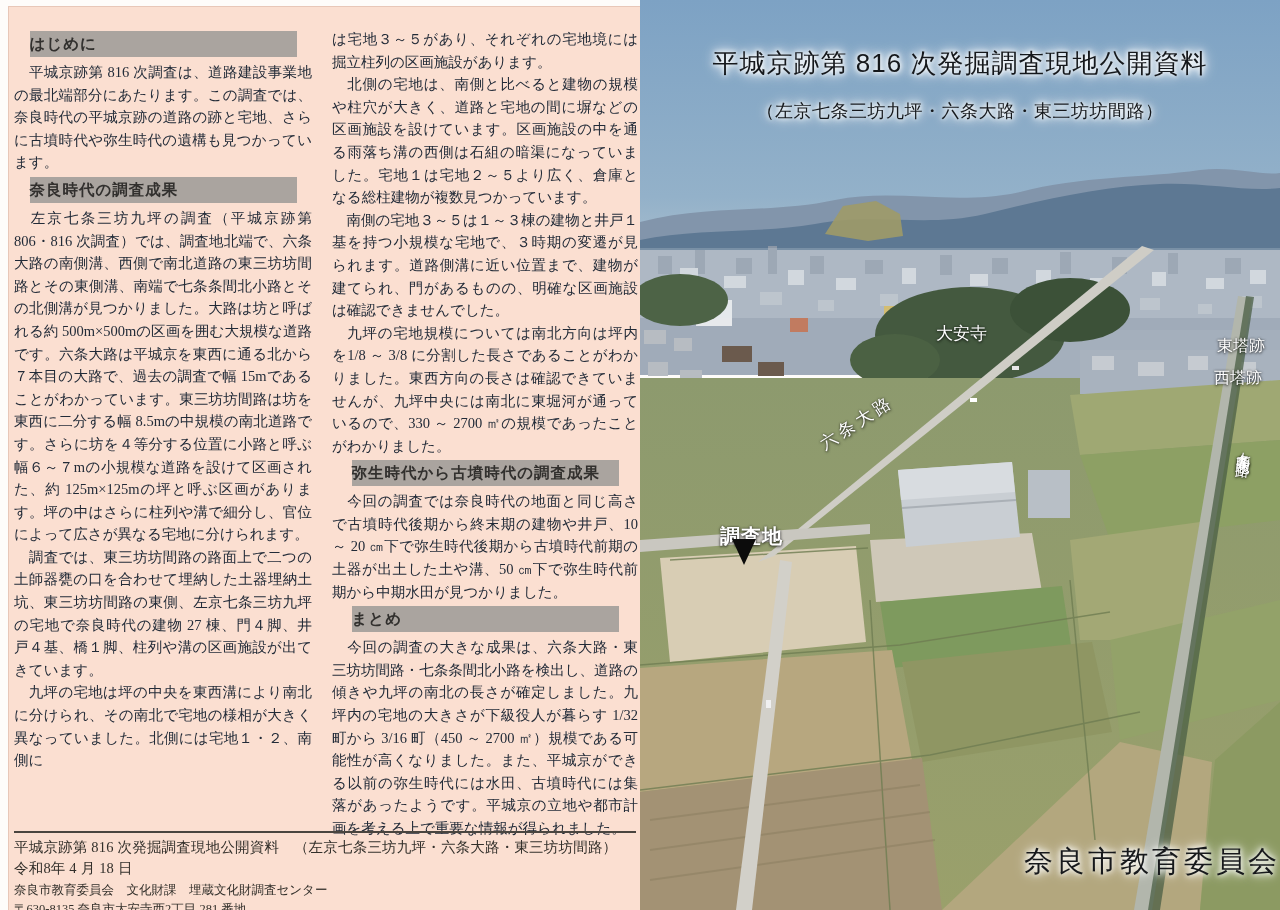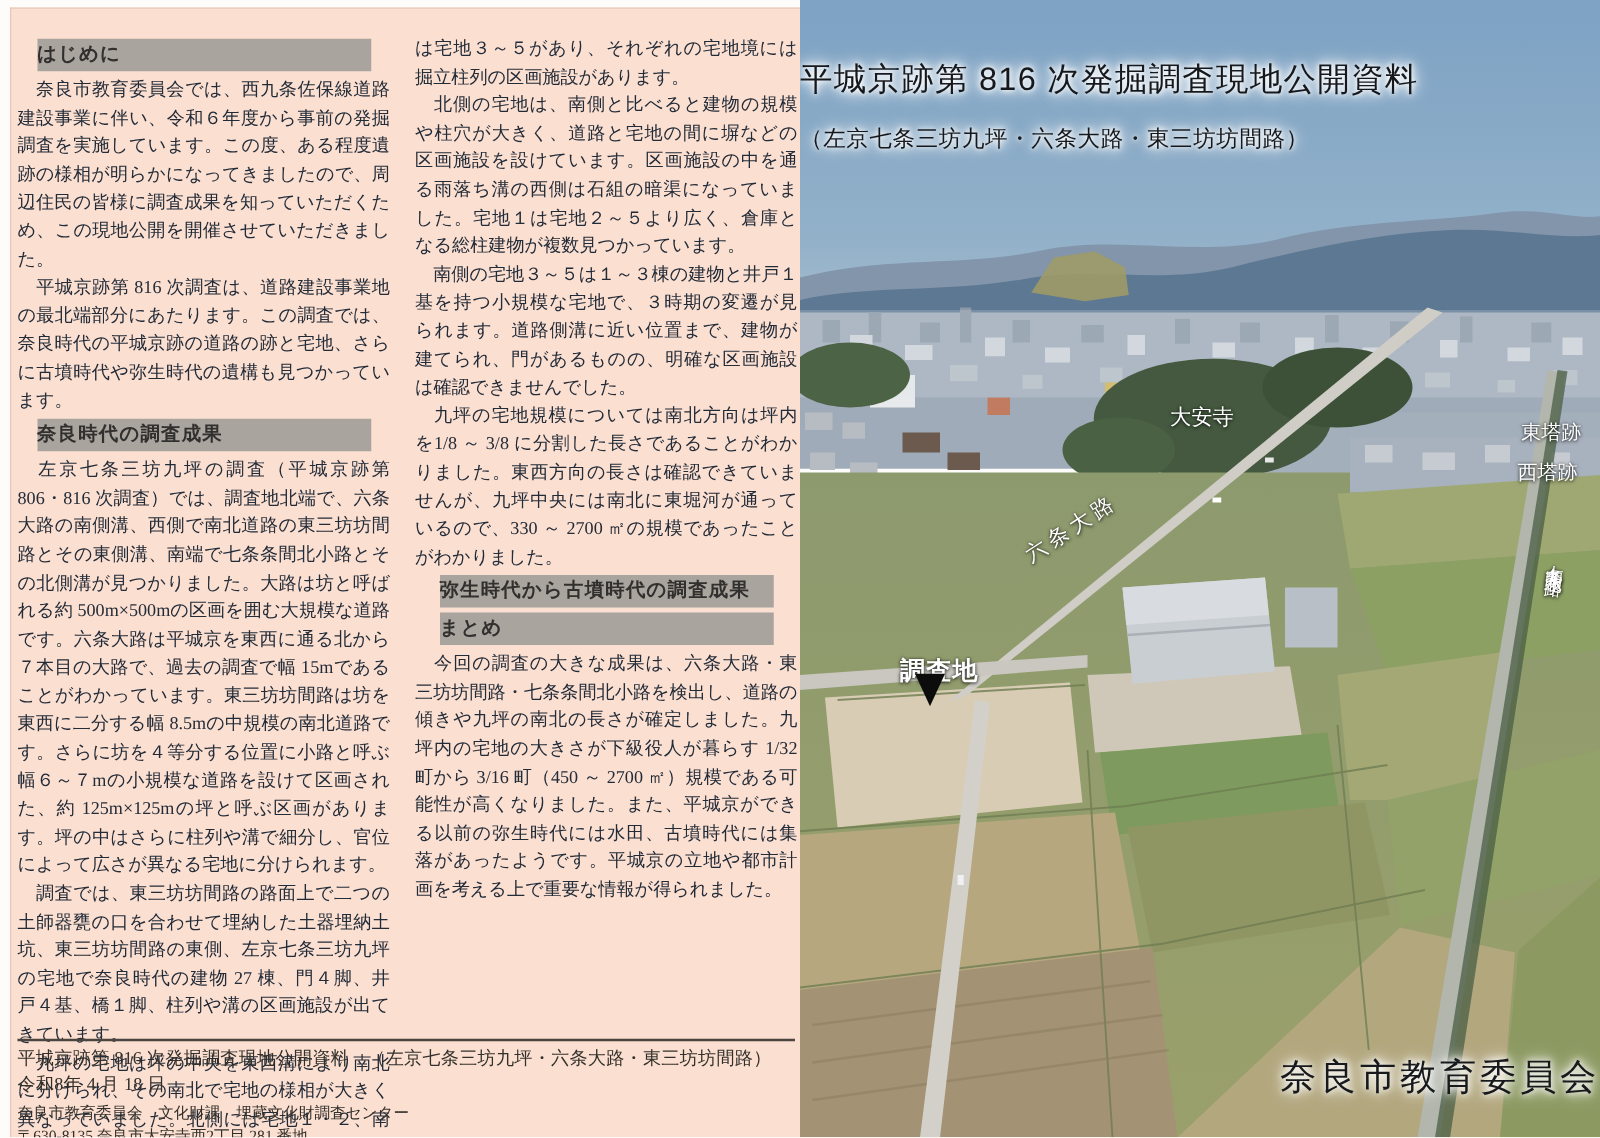--- a/index.html
+++ b/index.html
@@ -22,21 +22,21 @@
   #foot{position:absolute;left:14px;top:831px;width:622px;border-top:2px solid #4a453f;
         color:#33302b;}
   #foot .f1{font-size:14.5px;line-height:21px;margin-top:4px;letter-spacing:0.2px;}
   #foot .f2{font-size:12.5px;line-height:19px;margin-top:2px;}
   #foot .f3{font-size:12.5px;line-height:19px;}
   
   #photo{position:absolute;left:640px;top:0;width:640px;height:910px;overflow:hidden;}
   #photo svg{position:absolute;left:0;top:0;}
   .ph-label{position:absolute;color:#ffffff;font-family:"Liberation Sans","DejaVu Sans",sans-serif;
             text-shadow:0 1px 3px rgba(0,0,0,.75),0 0 2px rgba(0,0,0,.5);white-space:nowrap;}
-  #ph-title{position:absolute;left:0;top:46px;width:100%;text-align:left;color:#15181c;
+  #ph-title{position:absolute;left:0;top:46px;width:100%;text-align:center;color:#15181c;
             font-family:"Liberation Sans","DejaVu Sans",sans-serif;font-weight:500;
             text-shadow:0 0 4px #fff,0 0 7px #fff,0 0 12px #fff,0 0 16px #fff;}
   #ph-title .t1{font-size:26px;line-height:34px;letter-spacing:1px;}
   #ph-title .t2{font-size:18px;line-height:34px;margin-top:14px;letter-spacing:0.5px;}
   #lbl-daianji{left:296px;top:322px;font-size:17px;}
   #lbl-east-pagoda{left:577px;top:336px;font-size:16px;}
   #lbl-west-pagoda{left:574px;top:368px;font-size:16px;}
   #lbl-shichijo{left:597px;top:441px;font-size:14px;writing-mode:vertical-rl;
                 letter-spacing:2px;transform:rotate(6deg);transform-origin:top center;}
   #lbl-rokujo{left:188px;top:432px;font-size:17px;letter-spacing:4px;
@@ -53,36 +53,36 @@
 </head>
 <body>
 
 <div id="page">
 
   <div id="leaflet">
     <div class="paper"></div>
 
     <div class="col" id="col1">
       <div class="sec-header">はじめに</div>
-      <p class="para">　奈良市教育委員会では、西九条佐保線道路建設事業に伴い、令和６年度から事前の発掘調査を実施しています。この度、ある程度遺跡の様相が明らかになってきましたので、周辺住民の皆様に調査成果を知っていただくため、この現地公開を開催させていただきました。</p>
       <p class="para">　平城京跡第 816 次調査は、道路建設事業地の最北端部分にあたります。この調査では、奈良時代の平城京跡の道路の跡と宅地、さらに古墳時代や弥生時代の遺構も見つかっています。</p>
 
       <div class="sec-header">奈良時代の調査成果</div>
       <p class="para">　左京七条三坊九坪の調査（平城京跡第 806・816 次調査）では、調査地北端で、六条大路の南側溝、西側で南北道路の東三坊坊間路とその東側溝、南端で七条条間北小路とその北側溝が見つかりました。大路は坊と呼ばれる約 500m×500mの区画を囲む大規模な道路です。六条大路は平城京を東西に通る北から７本目の大路で、過去の調査で幅 15mであることがわかっています。東三坊坊間路は坊を東西に二分する幅 8.5mの中規模の南北道路です。さらに坊を４等分する位置に小路と呼ぶ幅６～７mの小規模な道路を設けて区画された、約 125m×125mの坪と呼ぶ区画があります。坪の中はさらに柱列や溝で細分し、官位によって広さが異なる宅地に分けられます。</p>
       <p class="para">　調査では、東三坊坊間路の路面上で二つの土師器甕の口を合わせて埋納した土器埋納土坑、東三坊坊間路の東側、左京七条三坊九坪の宅地で奈良時代の建物 27 棟、門４脚、井戸４基、橋１脚、柱列や溝の区画施設が出てきています。</p>
       <p class="para">　九坪の宅地は坪の中央を東西溝により南北に分けられ、その南北で宅地の様相が大きく異なっていました。北側には宅地１・２、南側に</p>
     </div>
 
     <div class="col" id="col2">
       <p class="para">は宅地３～５があり、それぞれの宅地境には掘立柱列の区画施設があります。</p>
       <p class="para">　北側の宅地は、南側と比べると建物の規模や柱穴が大きく、道路と宅地の間に塀などの区画施設を設けています。区画施設の中を通る雨落ち溝の西側は石組の暗渠になっていました。宅地１は宅地２～５より広く、倉庫となる総柱建物が複数見つかっています。</p>
       <p class="para">　南側の宅地３～５は１～３棟の建物と井戸１基を持つ小規模な宅地で、３時期の変遷が見られます。道路側溝に近い位置まで、建物が建てられ、門があるものの、明確な区画施設は確認できませんでした。</p>
       <p class="para">　九坪の宅地規模については南北方向は坪内を1/8 ～ 3/8 に分割した長さであることがわかりました。東西方向の長さは確認できていませんが、九坪中央には南北に東堀河が通っているので、330 ～ 2700 ㎡の規模であったことがわかりました。</p>
 
       <div class="sec-header">弥生時代から古墳時代の調査成果</div>
+      <p class="para">　今回の調査では奈良時代の地面と同じ高さで古墳時代後期から終末期の建物や井戸、10 ～ 20 ㎝下で弥生時代後期から古墳時代前期の土器が出土した土や溝、50 ㎝下で弥生時代前期から中期水田が見つかりました。</p>
 
       <div class="sec-header">まとめ</div>
       <p class="para">　今回の調査の大きな成果は、六条大路・東三坊坊間路・七条条間北小路を検出し、道路の傾きや九坪の南北の長さが確定しました。九坪内の宅地の大きさが下級役人が暮らす 1/32 町から 3/16 町（450 ～ 2700 ㎡）規模である可能性が高くなりました。また、平城京ができる以前の弥生時代には水田、古墳時代には集落があったようです。平城京の立地や都市計画を考える上で重要な情報が得られました。</p>
     </div>
 
     <div id="foot">
       <div class="f1">平城京跡第 816 次発掘調査現地公開資料　（左京七条三坊九坪・六条大路・東三坊坊間路）　令和8年 4 月 18 日</div>
       <div class="f2">奈良市教育委員会　文化財課　埋蔵文化財調査センター</div>
       <div class="f3">〒630-8135 奈良市大安寺西2丁目 281 番地</div>
     </div>

